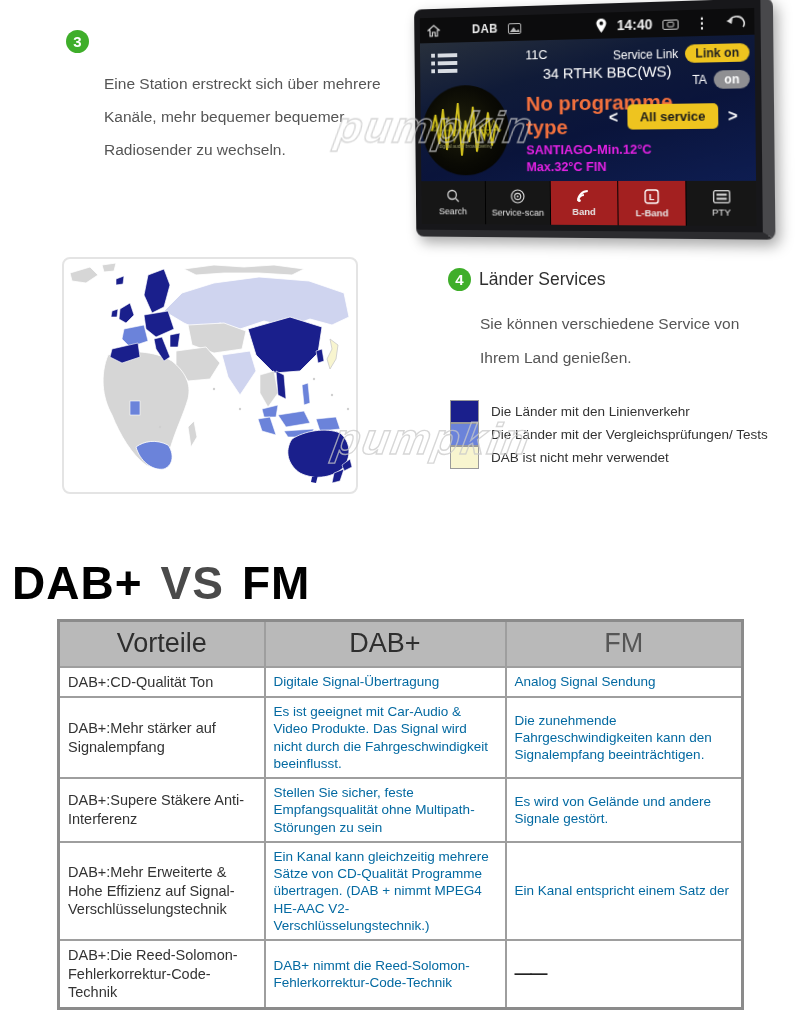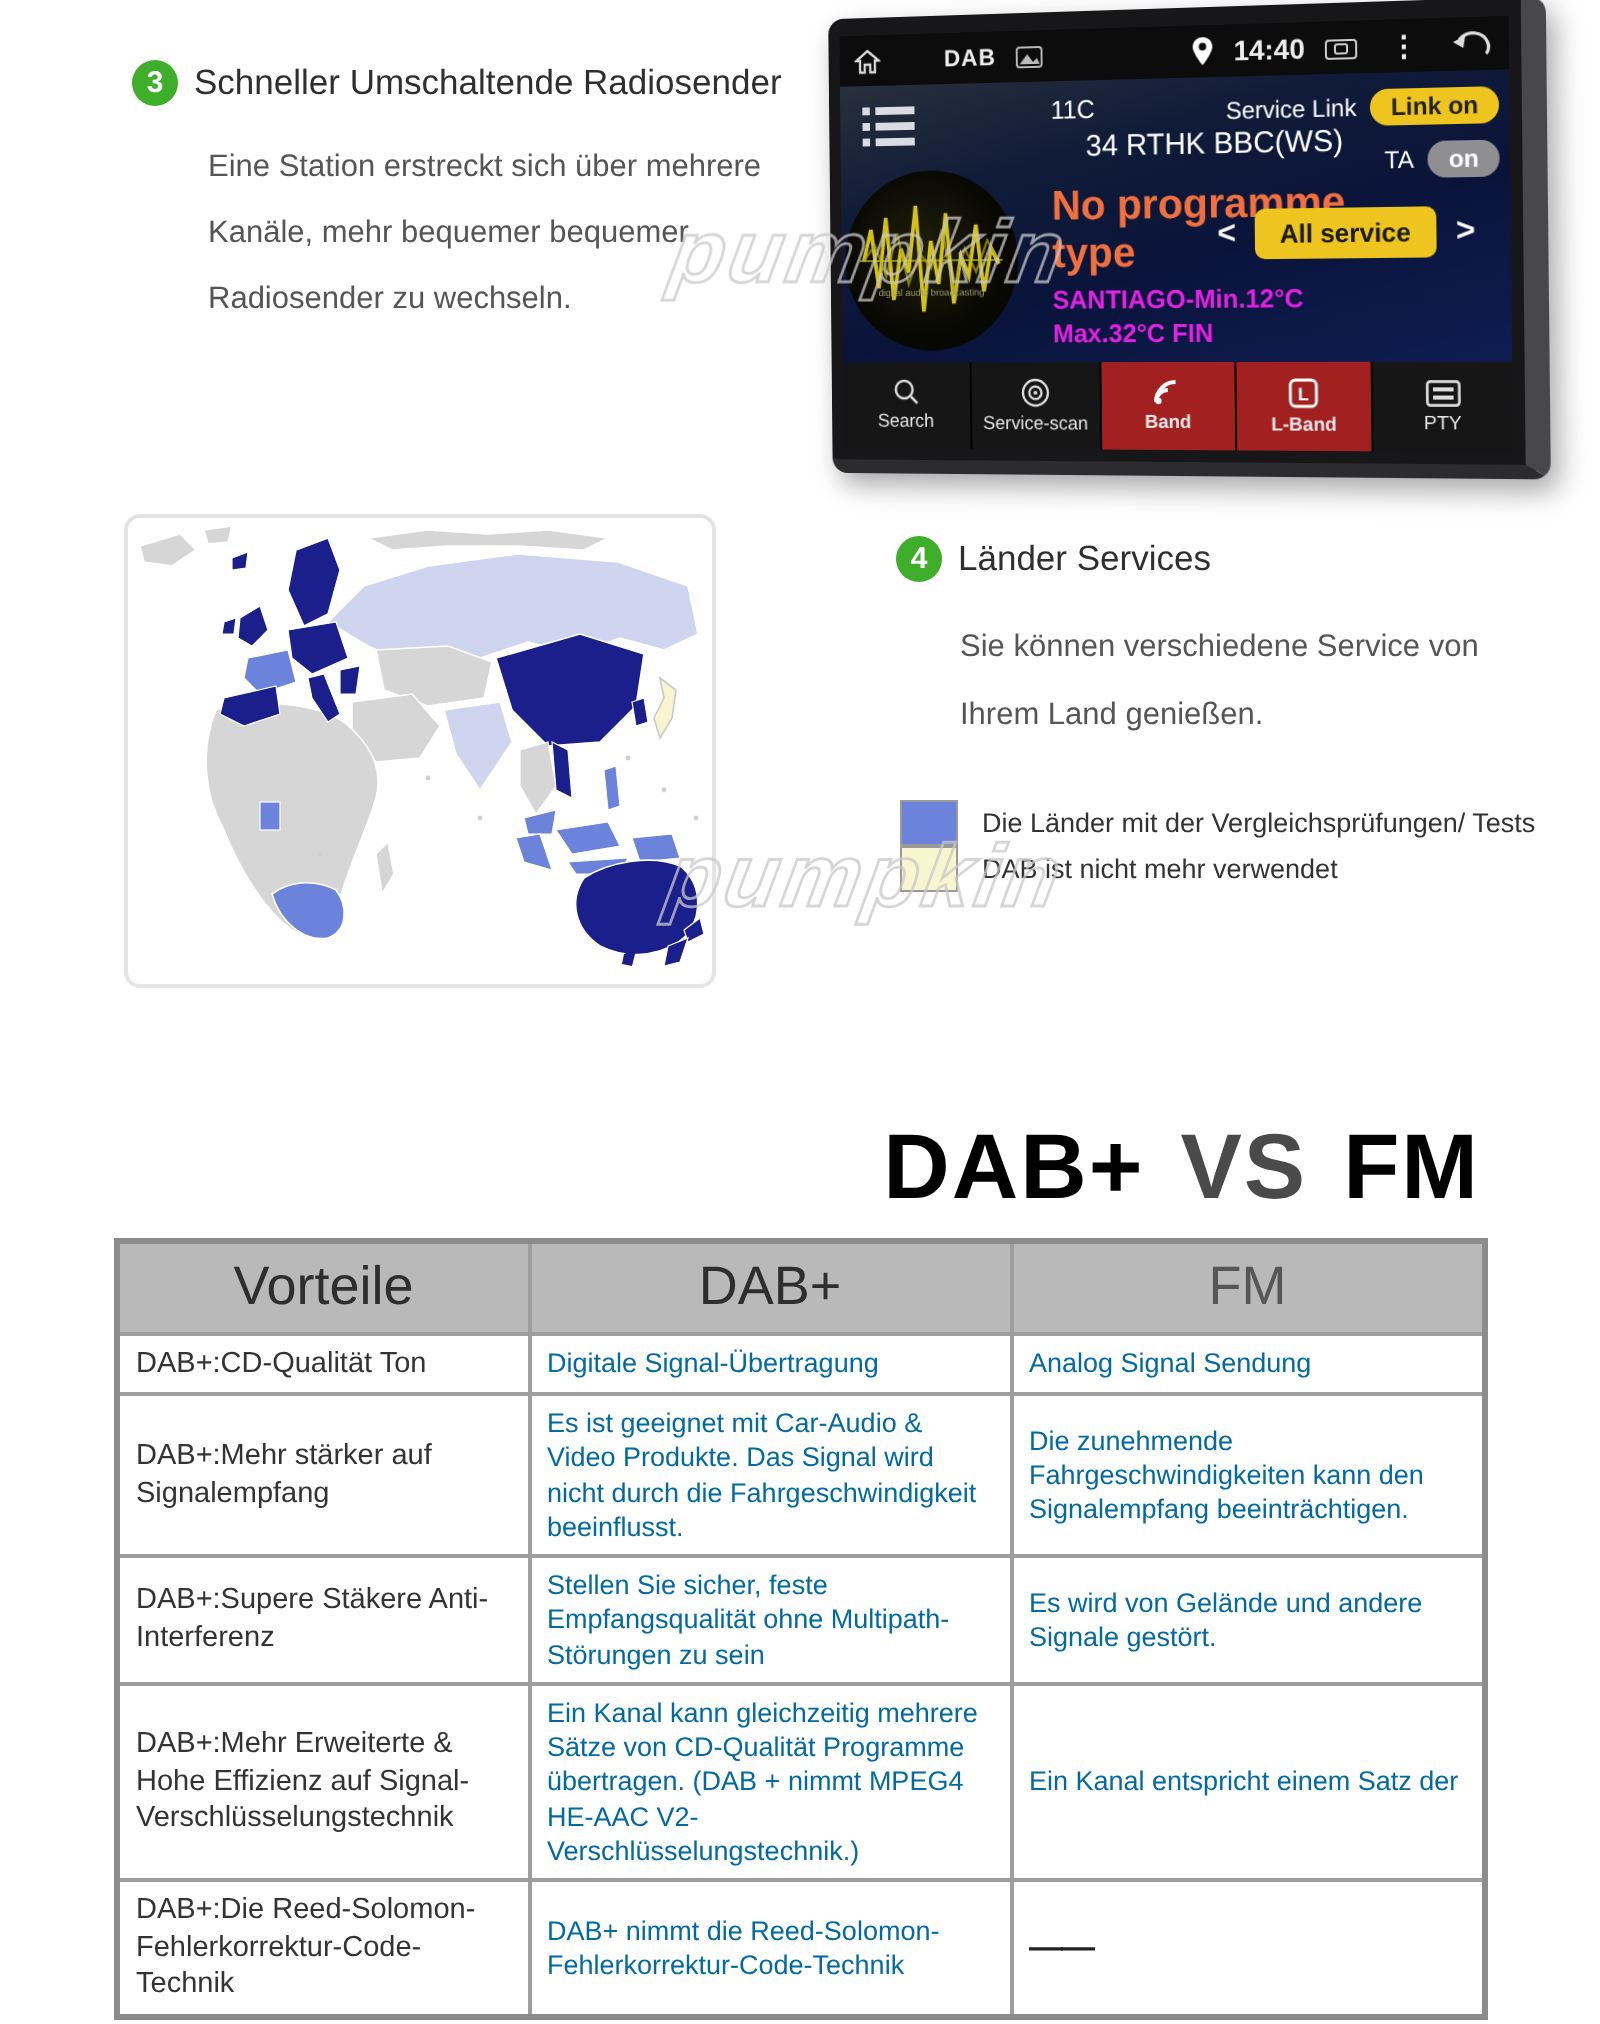--- a/index.html
+++ b/index.html
@@ -71,42 +71,41 @@
   #mapbox { position:absolute; left:62px; top:257px; width:296px; height:237px;
     border:2px solid #e4e4e4; border-radius:8px; background:#fff; overflow:hidden; }
   #sec4 { position:absolute; left:448px; top:268px; width:330px; }
   #sec4 .feature-body { margin:16px 0 0 32px; line-height:34px; }
   #legend { position:absolute; left:450px; top:400px; }
   .legend-row { display:flex; align-items:center; height:23px; }
   .legend-swatch { width:29px; height:23px; border:1px solid #9a9a9a; margin-right:12px; flex:0 0 auto; }
   .legend-label { font-size:13.5px; color:#333; white-space:nowrap; }
 
   
-  #vs-title { position:absolute; left:0; top:556px; width:740px; text-align:right;
+  #vs-title { position:absolute; left:12px; top:556px; width:740px; text-align:left;
     font-size:46px; font-weight:bold; color:#000; letter-spacing:1px; }
   #vs-title .vs { color:#4a4a4a; margin:0 18px; }
   #cmp-table { position:absolute; left:57px; top:619px; width:684px; border-collapse:collapse;
     border:3px solid #8b8b8b; table-layout:fixed; }
   #cmp-table th, #cmp-table td { border:2px solid #9e9e9e; vertical-align:middle; }
   #cmp-table th { background:#b9b9b9; font-weight:normal; font-size:27px; color:#2e2e2e; height:46px; }
   #cmp-table th.fm { color:#565656; }
   #cmp-table td { padding:5px 8px; font-size:13.5px; color:#0369a1; line-height:1.28; background:#fff; }
   #cmp-table td.c1 { font-size:14.5px; color:#333; }
   #cmp-table td.dash { font-size:17px; font-weight:bold; letter-spacing:-1px; color:#222; }
   col.w1 { width:206px; } col.w2 { width:241px; } col.w3 { width:237px; }
 </style>
 </head>
 <body>
 
 <div id="page">
 
   <div id="sec3">
     <div class="feature-head">
       <span class="num-badge">3</span>
-      <span>Schneller Umschaltende Radiosender</span>
     </div>
     <div class="feature-body">
       <div>Eine Station erstreckt sich über mehrere</div>
       <div>Kanäle, mehr bequemer bequemer</div>
       <div>Radiosender zu wechseln.</div>
     </div>
   </div>
 
   <div id="device-wrap">
     <div id="device">
@@ -308,20 +307,24 @@
       <span>Länder Services</span>
     </div>
     <div class="feature-body">
       <div>Sie können verschiedene Service von</div>
       <div>Ihrem Land genießen.</div>
     </div>
   </div>
 
   <div id="legend">
     <div class="legend-row">
+      <span class="legend-swatch" style="background:var(--navy)"></span>
+      <span class="legend-label">Die Länder mit den Linienverkehr</span>
+    </div>
+    <div class="legend-row">
       <span class="legend-swatch" style="background:var(--midblue)"></span>
       <span class="legend-label">Die Länder mit der Vergleichsprüfungen/ Tests</span>
     </div>
     <div class="legend-row">
       <span class="legend-swatch" style="background:var(--paleyellow)"></span>
       <span class="legend-label">DAB ist nicht mehr verwendet</span>
     </div>
   </div>
 
   <div id="vs-title">

